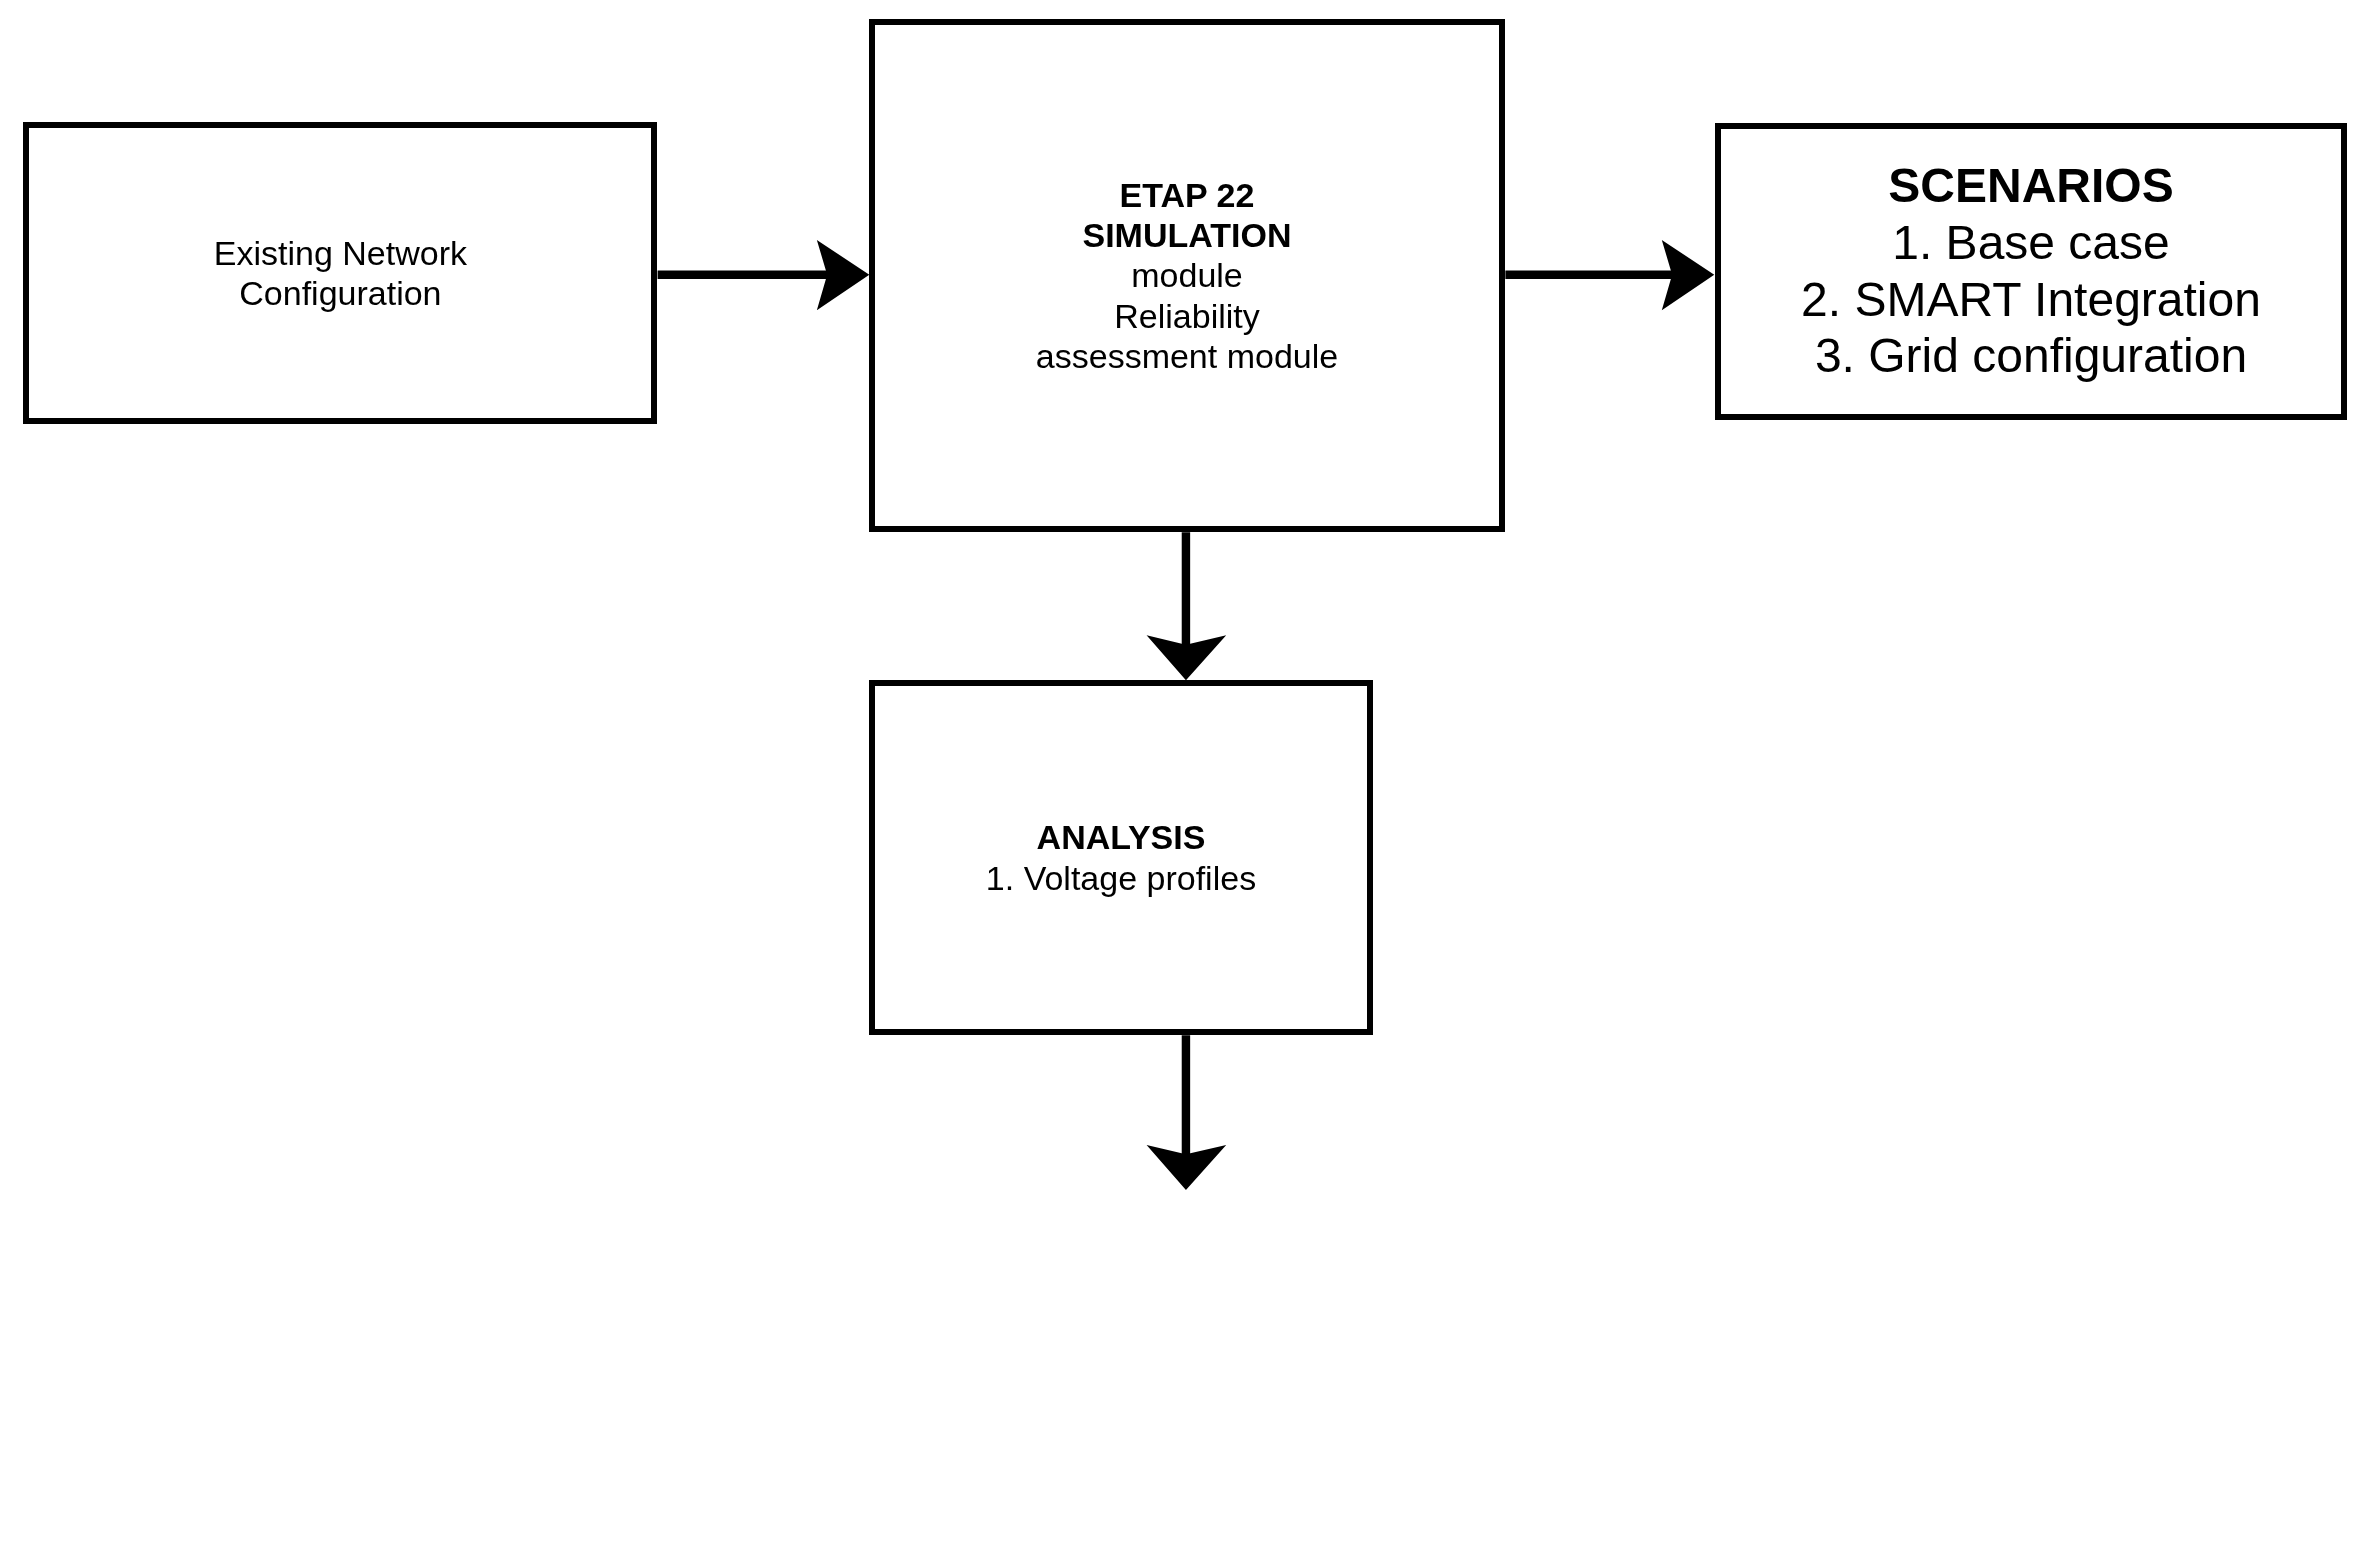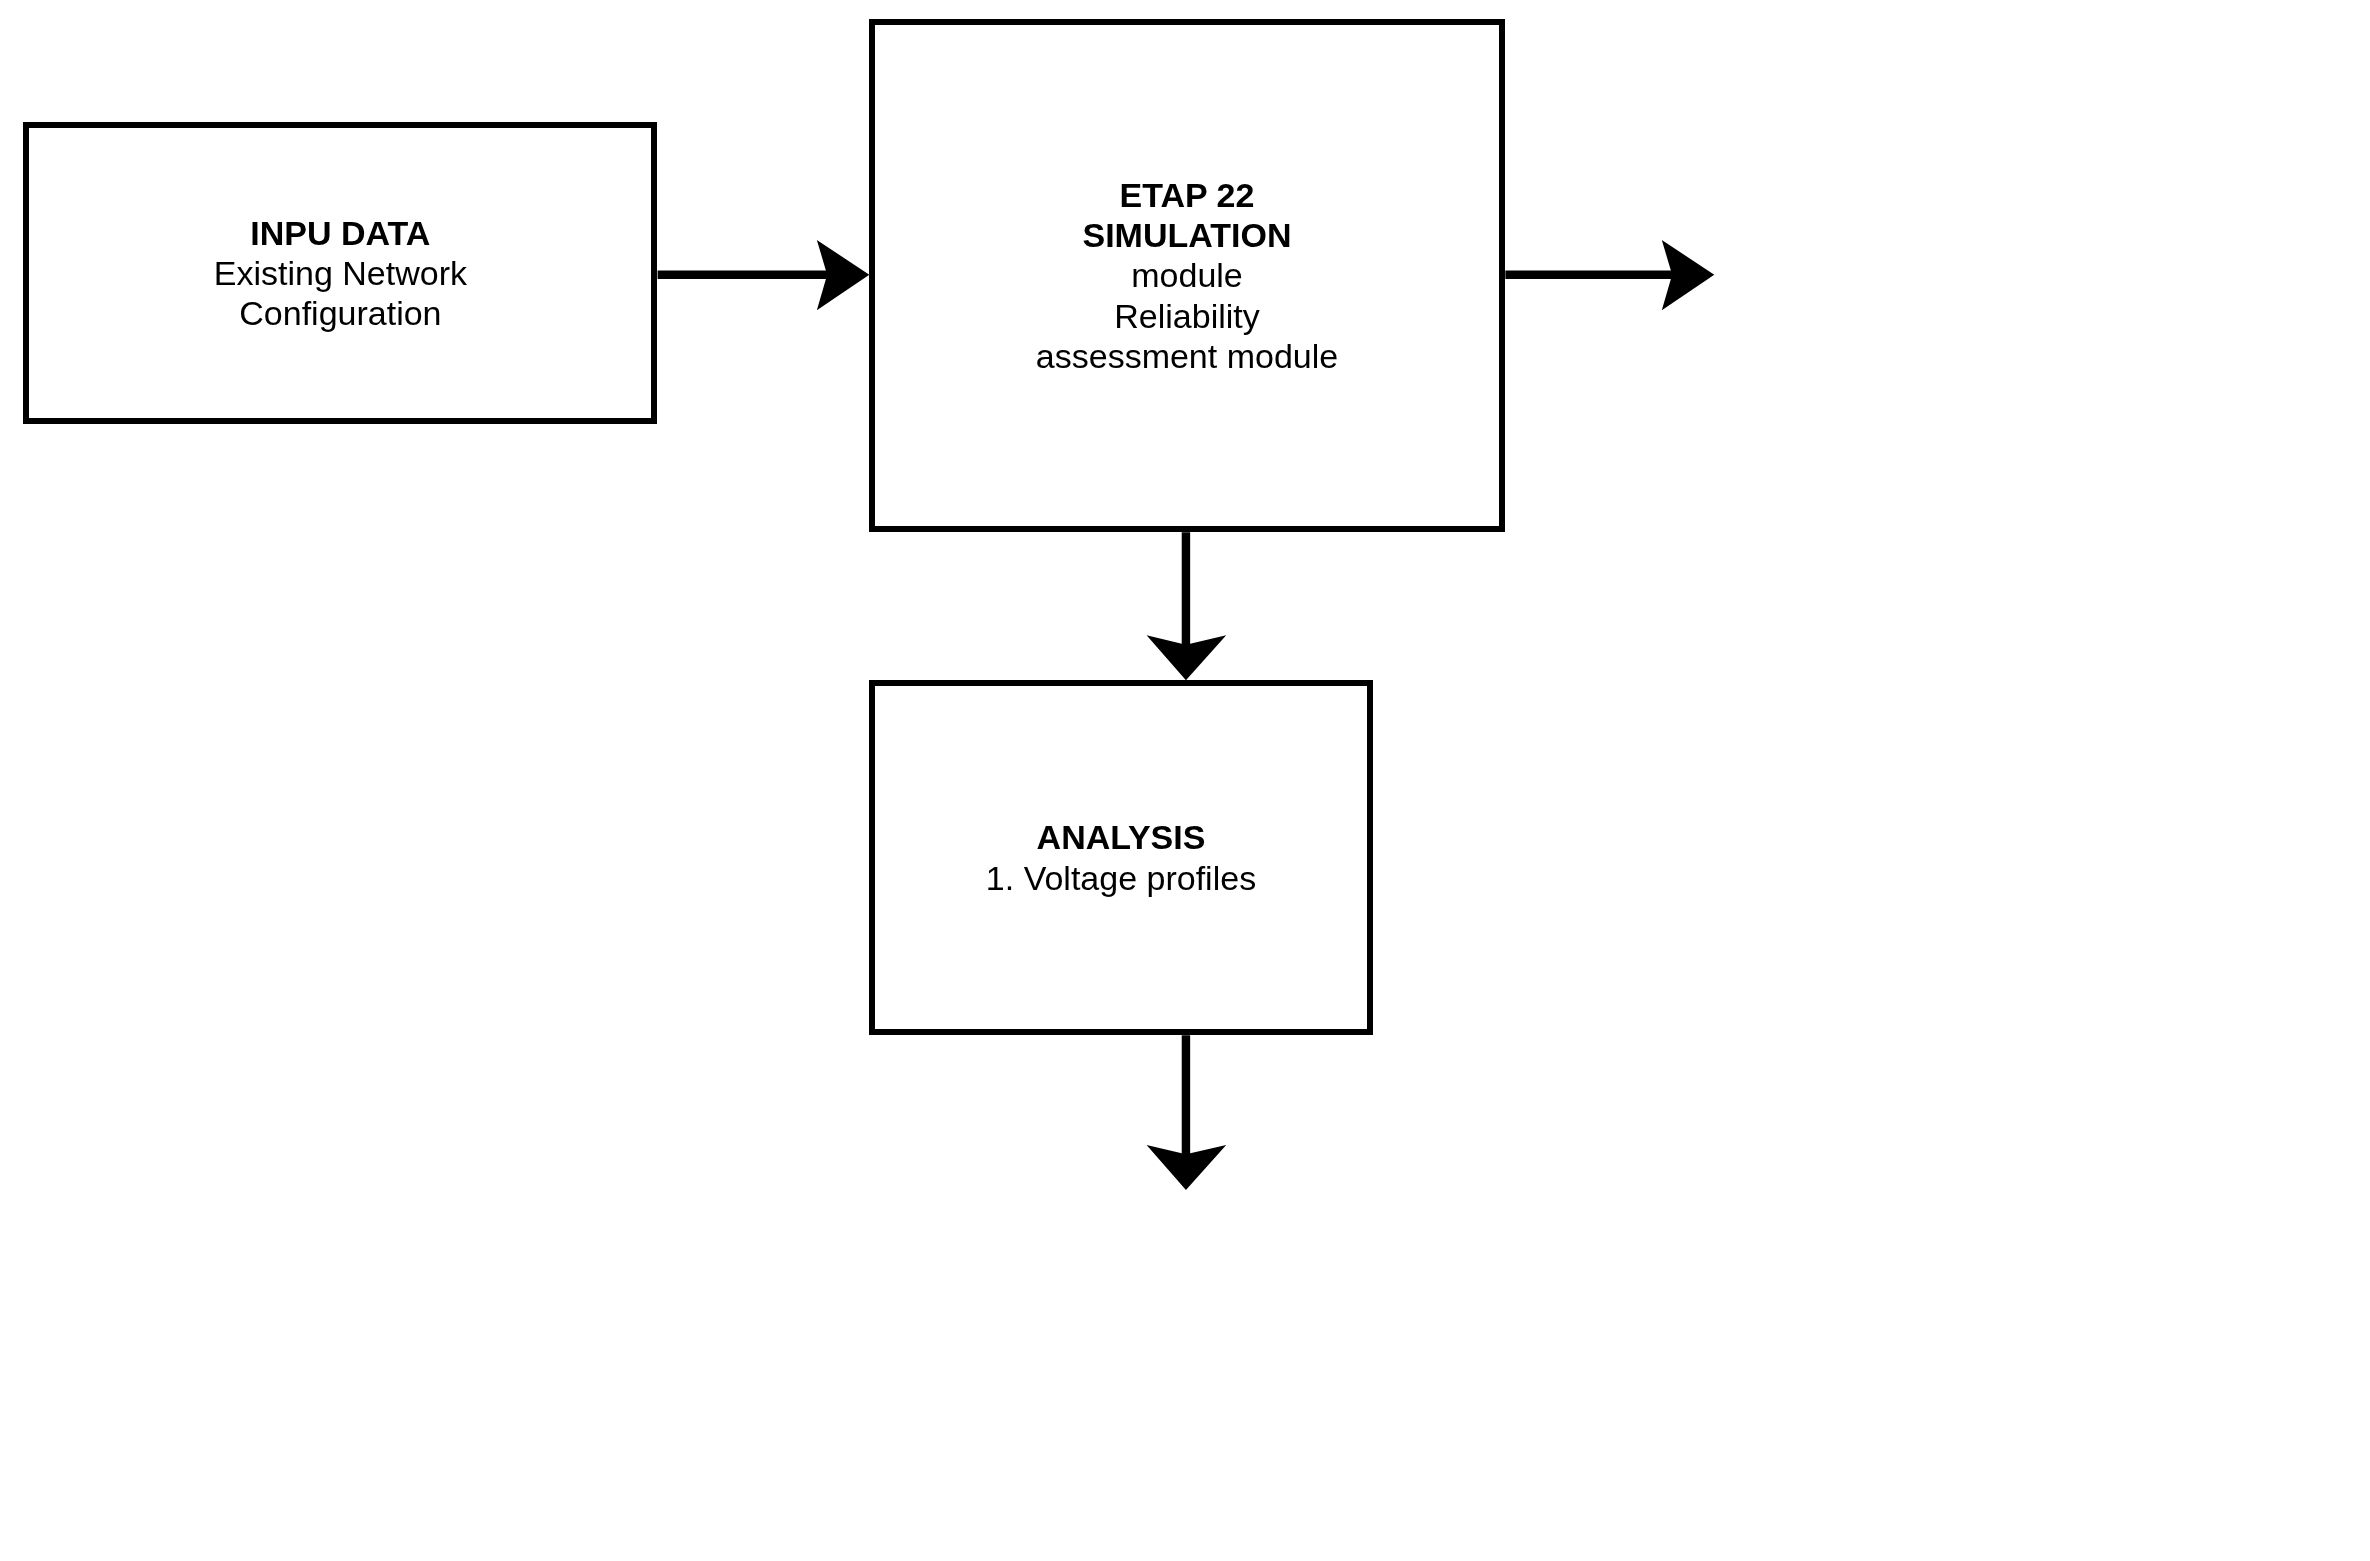--- a/index.html
+++ b/index.html
@@ -120,33 +120,38 @@
     </g>
 
     <g>
       <line class="arrow-line" x1="1266" y1="1105" x2="1266" y2="1238"></line>
       <path class="arrow-head" d="M 1266 1270 L 1224 1222 L 1266 1232 L 1309 1222 Z"></path>
     </g>
 
   </svg>
 
   <div class="node" id="node-input">
-    <span class="line bold">INPU DATA</span>
     <span class="line">Existing Network</span>
     <span class="line">Configuration</span>
   </div>
 
   <div class="node" id="node-simulation">
     <span class="line bold">ETAP 22</span>
     <span class="line bold">SIMULATION</span>
     <span class="line">module</span>
     <span class="line">Reliability</span>
     <span class="line">assessment module</span>
   </div>
 
+  <div class="node" id="node-scenarios">
+    <span class="line bold">SCENARIOS</span>
+    <span class="line">1. Base case</span>
+    <span class="line">2. SMART Integration</span>
+    <span class="line">3. Grid configuration</span>
+  </div>
 
   <div class="node" id="node-analysis">
     <span class="line bold">ANALYSIS</span>
     <span class="line">1. Voltage profiles</span>
   </div>
 
 
 </div>
 
 

